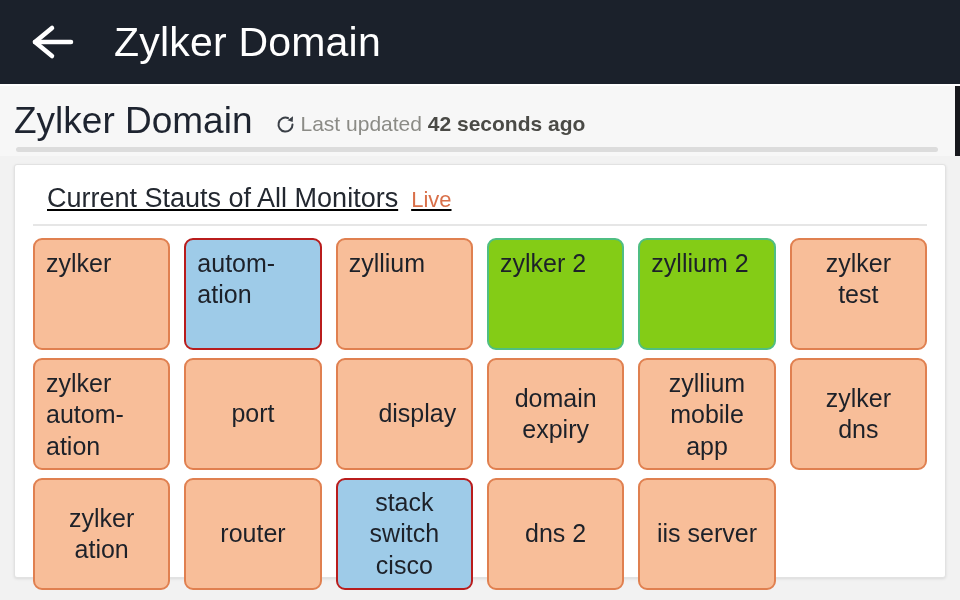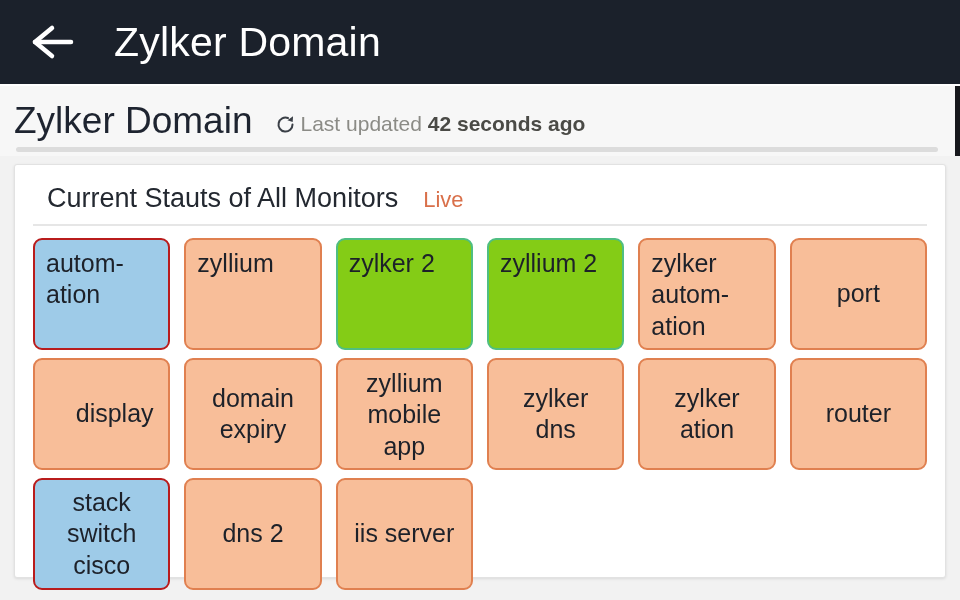--- a/index.html
+++ b/index.html
@@ -119,23 +119,24 @@
     border: 1px solid #e2e2e2;
     border-radius: 3px;
     box-shadow: 0 1px 3px rgba(0,0,0,0.10);
     height: 414px;
     padding: 14px 18px 12px 18px;
   }
 
   .card-head {
     display: flex;
     align-items: baseline;
-    gap: 25px;
+    gap: 13px;
     padding: 4px 0 10px 14px;
     border-bottom: 2px solid #e6e6e6;
+    text-decoration: underline;
   }
 
   .card-title {
     font-size: 27px;
     color: #232830;
     font-weight: 400;
     white-space: nowrap;
   }
 
   .card-live {
@@ -206,33 +207,39 @@
 
 <div class="content">
   <div class="card">
 
     <div class="card-head">
       <div class="card-title">Current Stauts of All Monitors</div>
       <div class="card-live">Live</div>
     </div>
 
     <div class="grid">
+        <div class="tile up al-top-left">
+          <span style="white-space: pre-line;">zylker</span>
+        </div>
         <div class="tile down al-top-left">
           <span style="white-space: pre-line;">autom-
 ation</span>
         </div>
         <div class="tile up al-top-left">
           <span style="white-space: pre-line;">zyllium</span>
         </div>
         <div class="tile trouble al-top-left">
           <span style="white-space: pre-line;">zylker 2</span>
         </div>
         <div class="tile trouble al-top-left">
           <span style="white-space: pre-line;">zyllium 2</span>
         </div>
+        <div class="tile up al-top-center">
+          <span style="white-space: pre-line;">zylker test</span>
+        </div>
         <div class="tile up al-top-left">
           <span style="white-space: pre-line;">zylker autom-
 ation</span>
         </div>
         <div class="tile up al-mid-center">
           <span style="white-space: pre-line;">port</span>
         </div>
         <div class="tile up al-mid-center">
           <span style="white-space: pre-line; margin-left: 26px;">display</span>
         </div>

